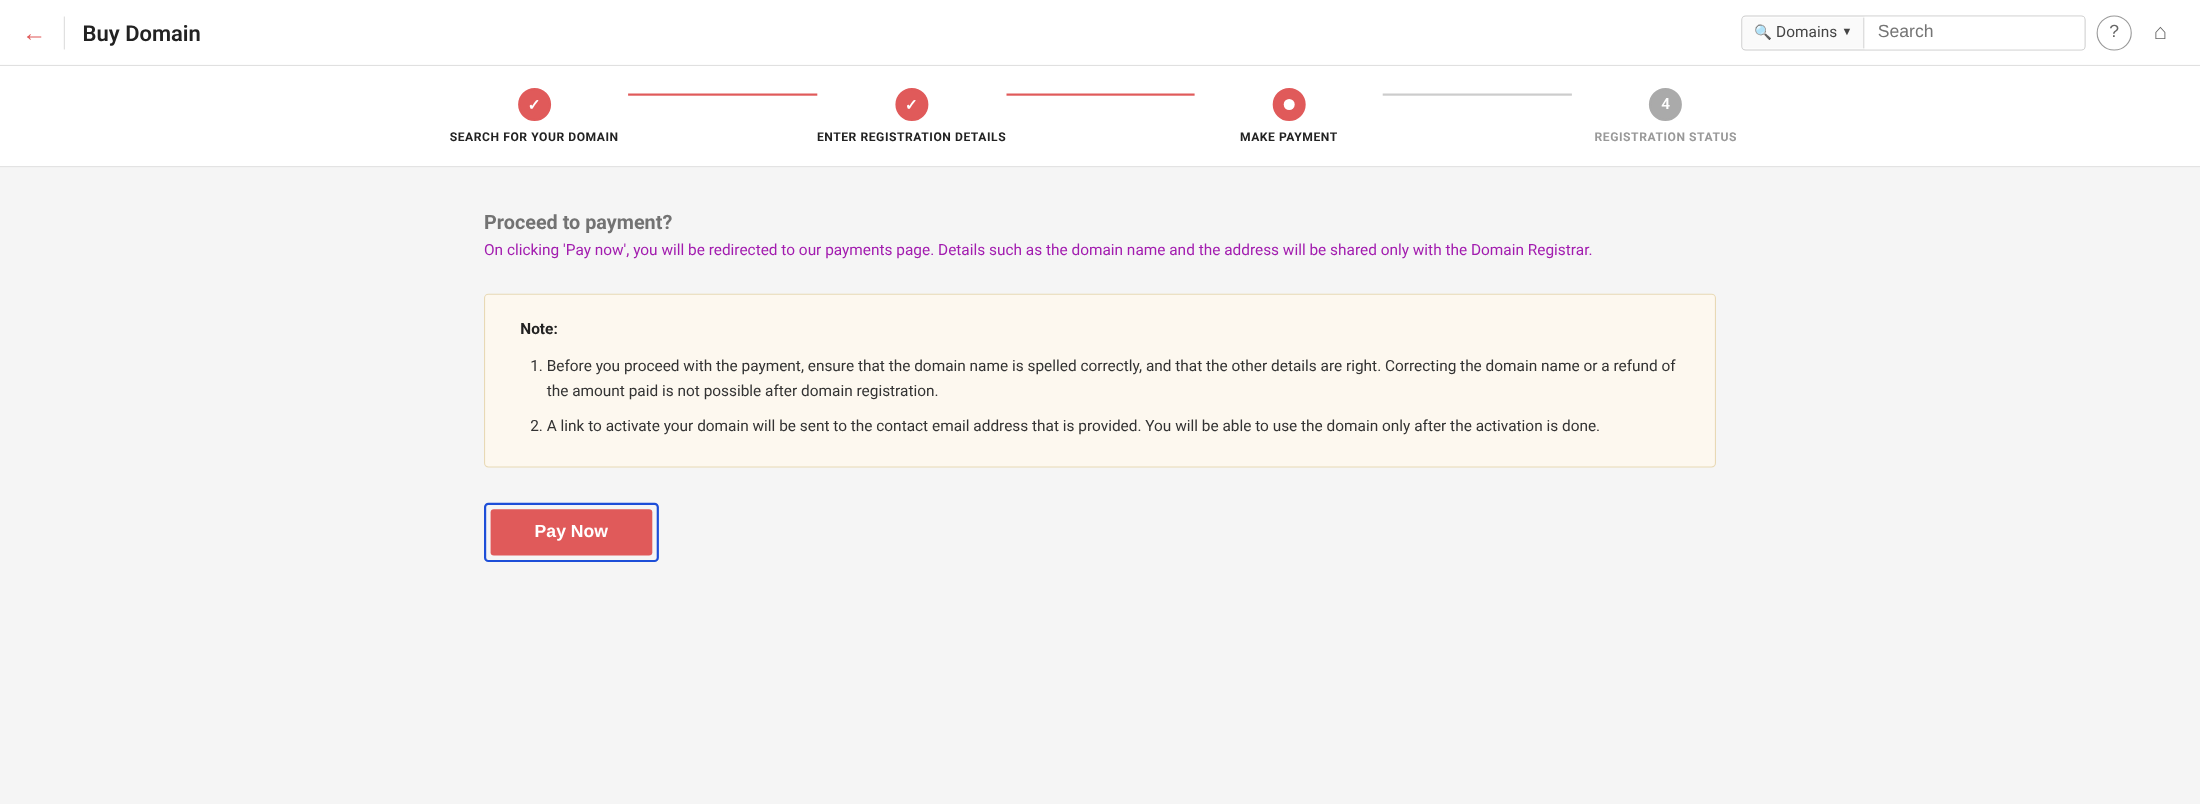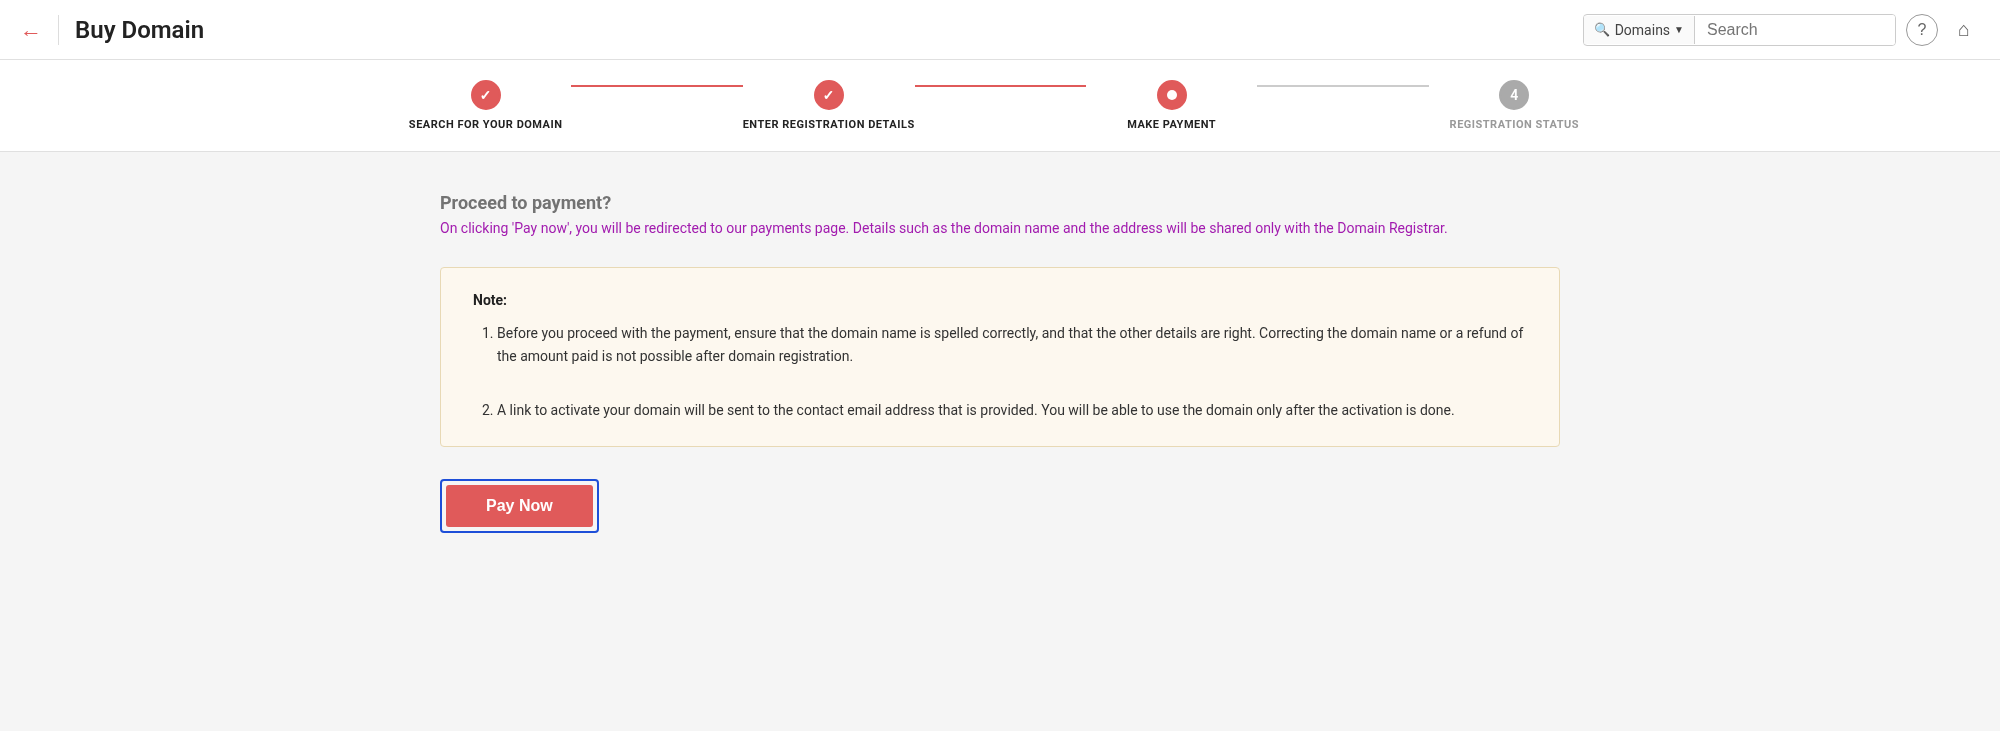--- a/index.html
+++ b/index.html
@@ -27,21 +27,21 @@
       background: none;
       border: none;
       line-height: 1;
     }
     .divider-v {
       width: 1px;
       height: 30px;
       background: #ddd;
     }
     .page-title {
-      font-size: 24px;
+      font-size: 20px;
       font-weight: 600;
       color: #222;
       flex: 0 0 auto;
     }
     .header-right {
       margin-left: auto;
       display: flex;
       align-items: center;
       gap: 10px;
     }
@@ -203,21 +203,21 @@
       color: #222;
     }
     .note-list {
       list-style: decimal;
       padding-left: 24px;
     }
     .note-list li {
       font-size: 14px;
       color: #333;
       line-height: 1.6;
-      margin-bottom: 32px;
+      margin-bottom: 10px;
     }
     .note-list li:last-child { margin-bottom: 0; }
 
     
     .pay-now-wrapper {
       display: inline-block;
       border: 2px solid #1d4ed8;
       border-radius: 4px;
       padding: 4px;
     }

